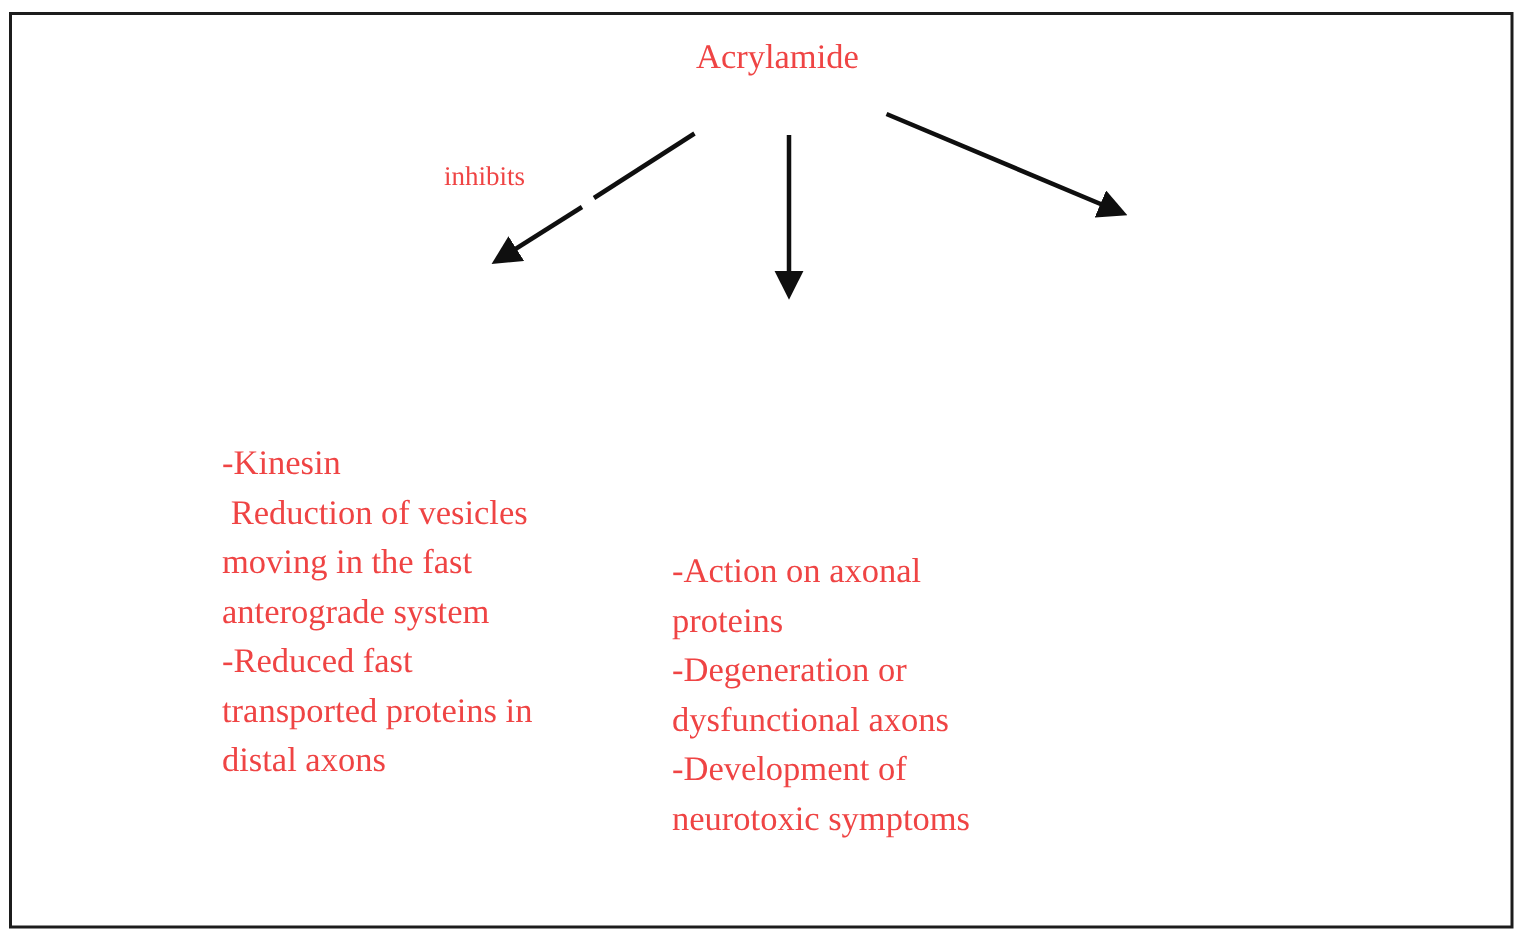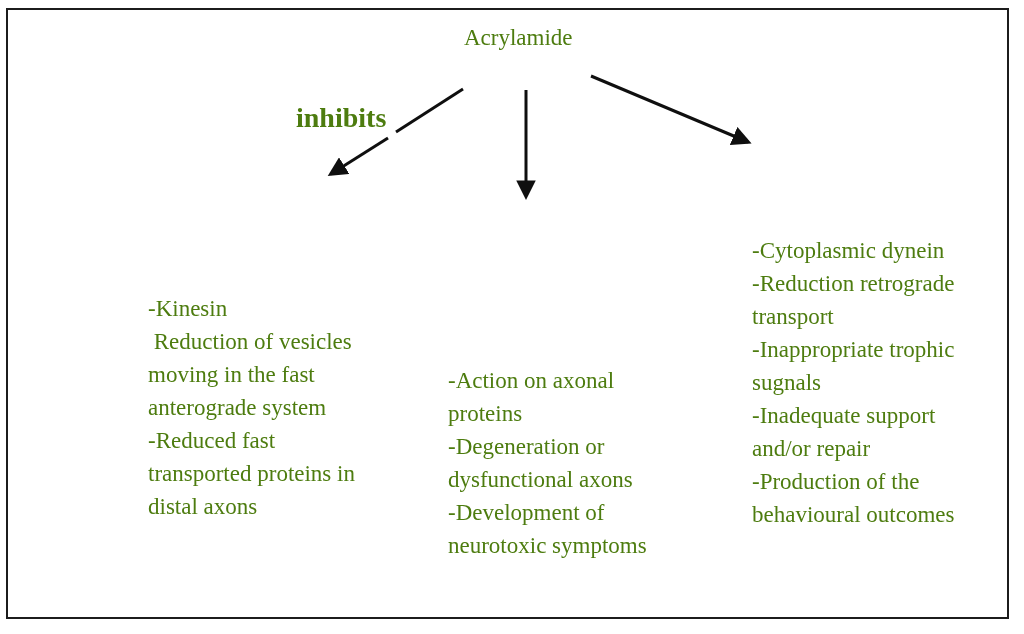--- a/index.html
+++ b/index.html
@@ -6,45 +6,44 @@
     margin: 0;
     padding: 0;
     background: #ffffff;
   }
   .canvas {
     position: relative;
     width: 1024px;
     height: 634px;
     background: #ffffff;
     font-family: "Liberation Serif", "DejaVu Serif", serif;
-    color: #4d7c0f;
+    color: #ef4444;
     overflow: hidden;
   }
   .frame {
     position: absolute;
     left: 6px;
     top: 8px;
     width: 1003px;
     height: 611px;
     border: 2px solid #1c1c1c;
     box-sizing: border-box;
   }
   .arrows {
     position: absolute;
     left: 0;
     top: 0;
     width: 1024px;
     height: 634px;
   }
   .label {
     position: absolute;
-    font-size: 28px;
+    font-size: 18px;
     line-height: 31px;
     white-space: pre-wrap;
-    font-weight: bold;
   }
   .title {
     position: absolute;
     font-size: 23px;
     line-height: 28px;
   }
   .block {
     position: absolute;
     font-size: 23px;
     line-height: 33px;
@@ -99,23 +98,14 @@
 neurotoxic symptoms</div>
 
   <div class="block" id="left-block">-Kinesin
  Reduction of vesicles
 moving in the fast
 anterograde system
 -Reduced fast
 transported proteins in
 distal axons</div>
 
-  <div class="block" id="right-block">-Cytoplasmic dynein
--Reduction retrograde
-transport
--Inappropriate trophic
-sugnals
--Inadequate support
-and/or repair
--Production of the
-behavioural outcomes</div>
 
 </div>
 
 </body></html>

